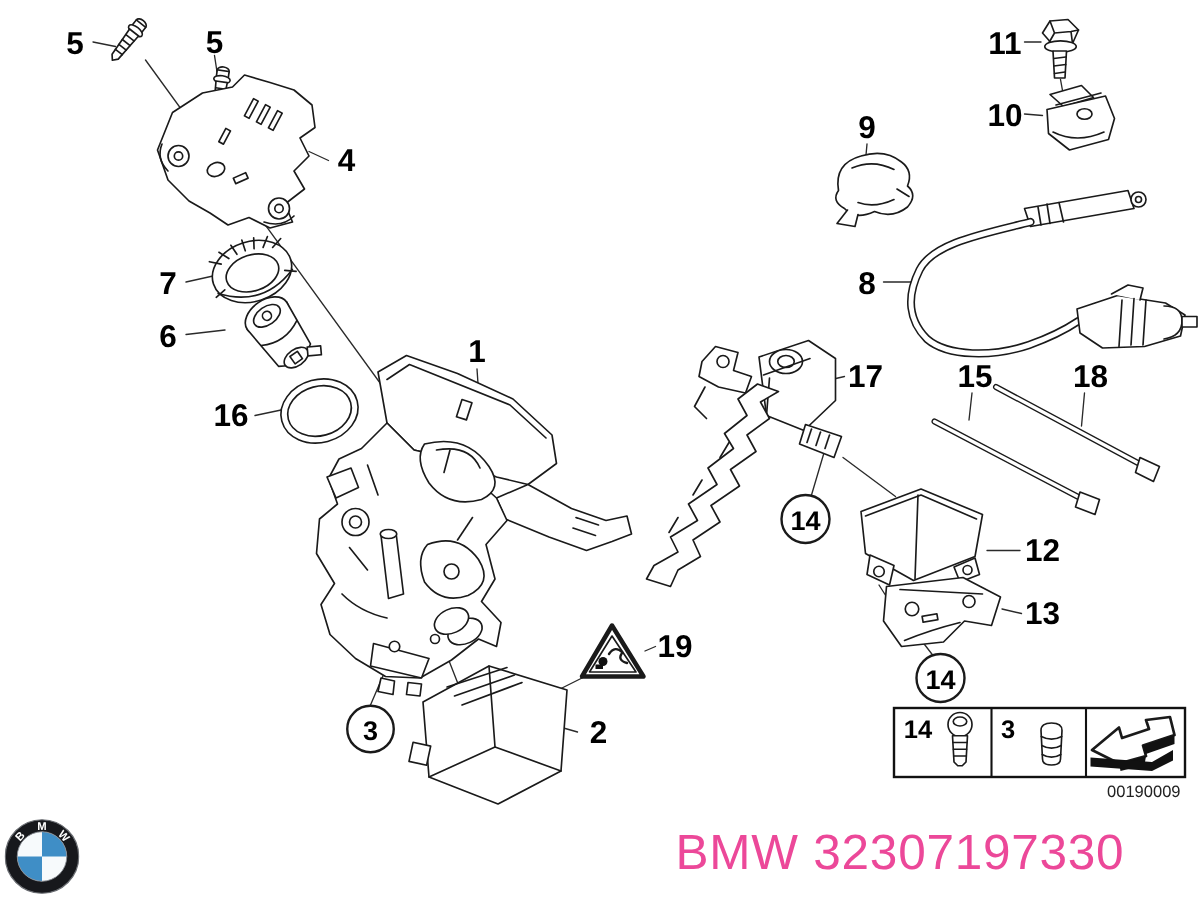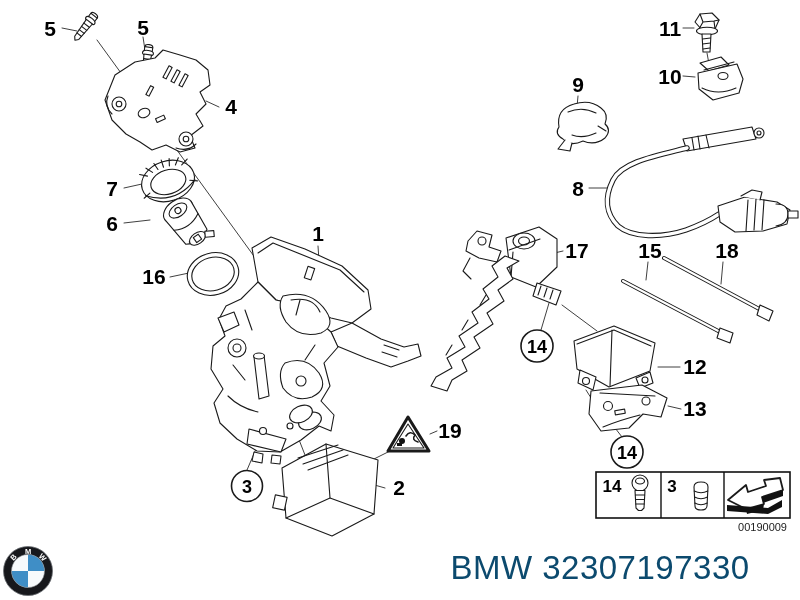--- a/index.html
+++ b/index.html
@@ -11,21 +11,21 @@
   .fw{fill:#ffffff;stroke:#1a1a1a;stroke-width:1.1;stroke-linejoin:round;stroke-linecap:round;}
   .thin{fill:none;stroke:#2a2a2a;stroke-width:0.9;stroke-linecap:round;}
   .blk{fill:#111111;stroke:none;}
   .callout{font:bold 21px "Liberation Sans","DejaVu Sans",sans-serif;fill:#000;}
   .circnum{font:bold 18px "Liberation Sans","DejaVu Sans",sans-serif;fill:#000;}
   .legendnum{font:bold 17px "Liberation Sans","DejaVu Sans",sans-serif;fill:#000;}
   .drawnum{font:11px "Liberation Sans","DejaVu Sans",sans-serif;fill:#222;}
   
   .footer-logo{position:absolute;left:3px;top:546px;width:50px;height:50px;}
   .footer-part{position:absolute;left:400px;top:549px;width:400px;text-align:center;
-               font:400 33px "Liberation Sans","DejaVu Sans",sans-serif;color:#0c4a6e;
+               font:400 33px "Liberation Sans","DejaVu Sans",sans-serif;color:#ec4899;
                letter-spacing:0.5px;white-space:nowrap;}
 </style>
 </head>
 <body>
 
 <div class="stage">
 
 <svg class="diagram-svg" width="800" height="545" viewBox="0 0 800 545">
 
   <g>

